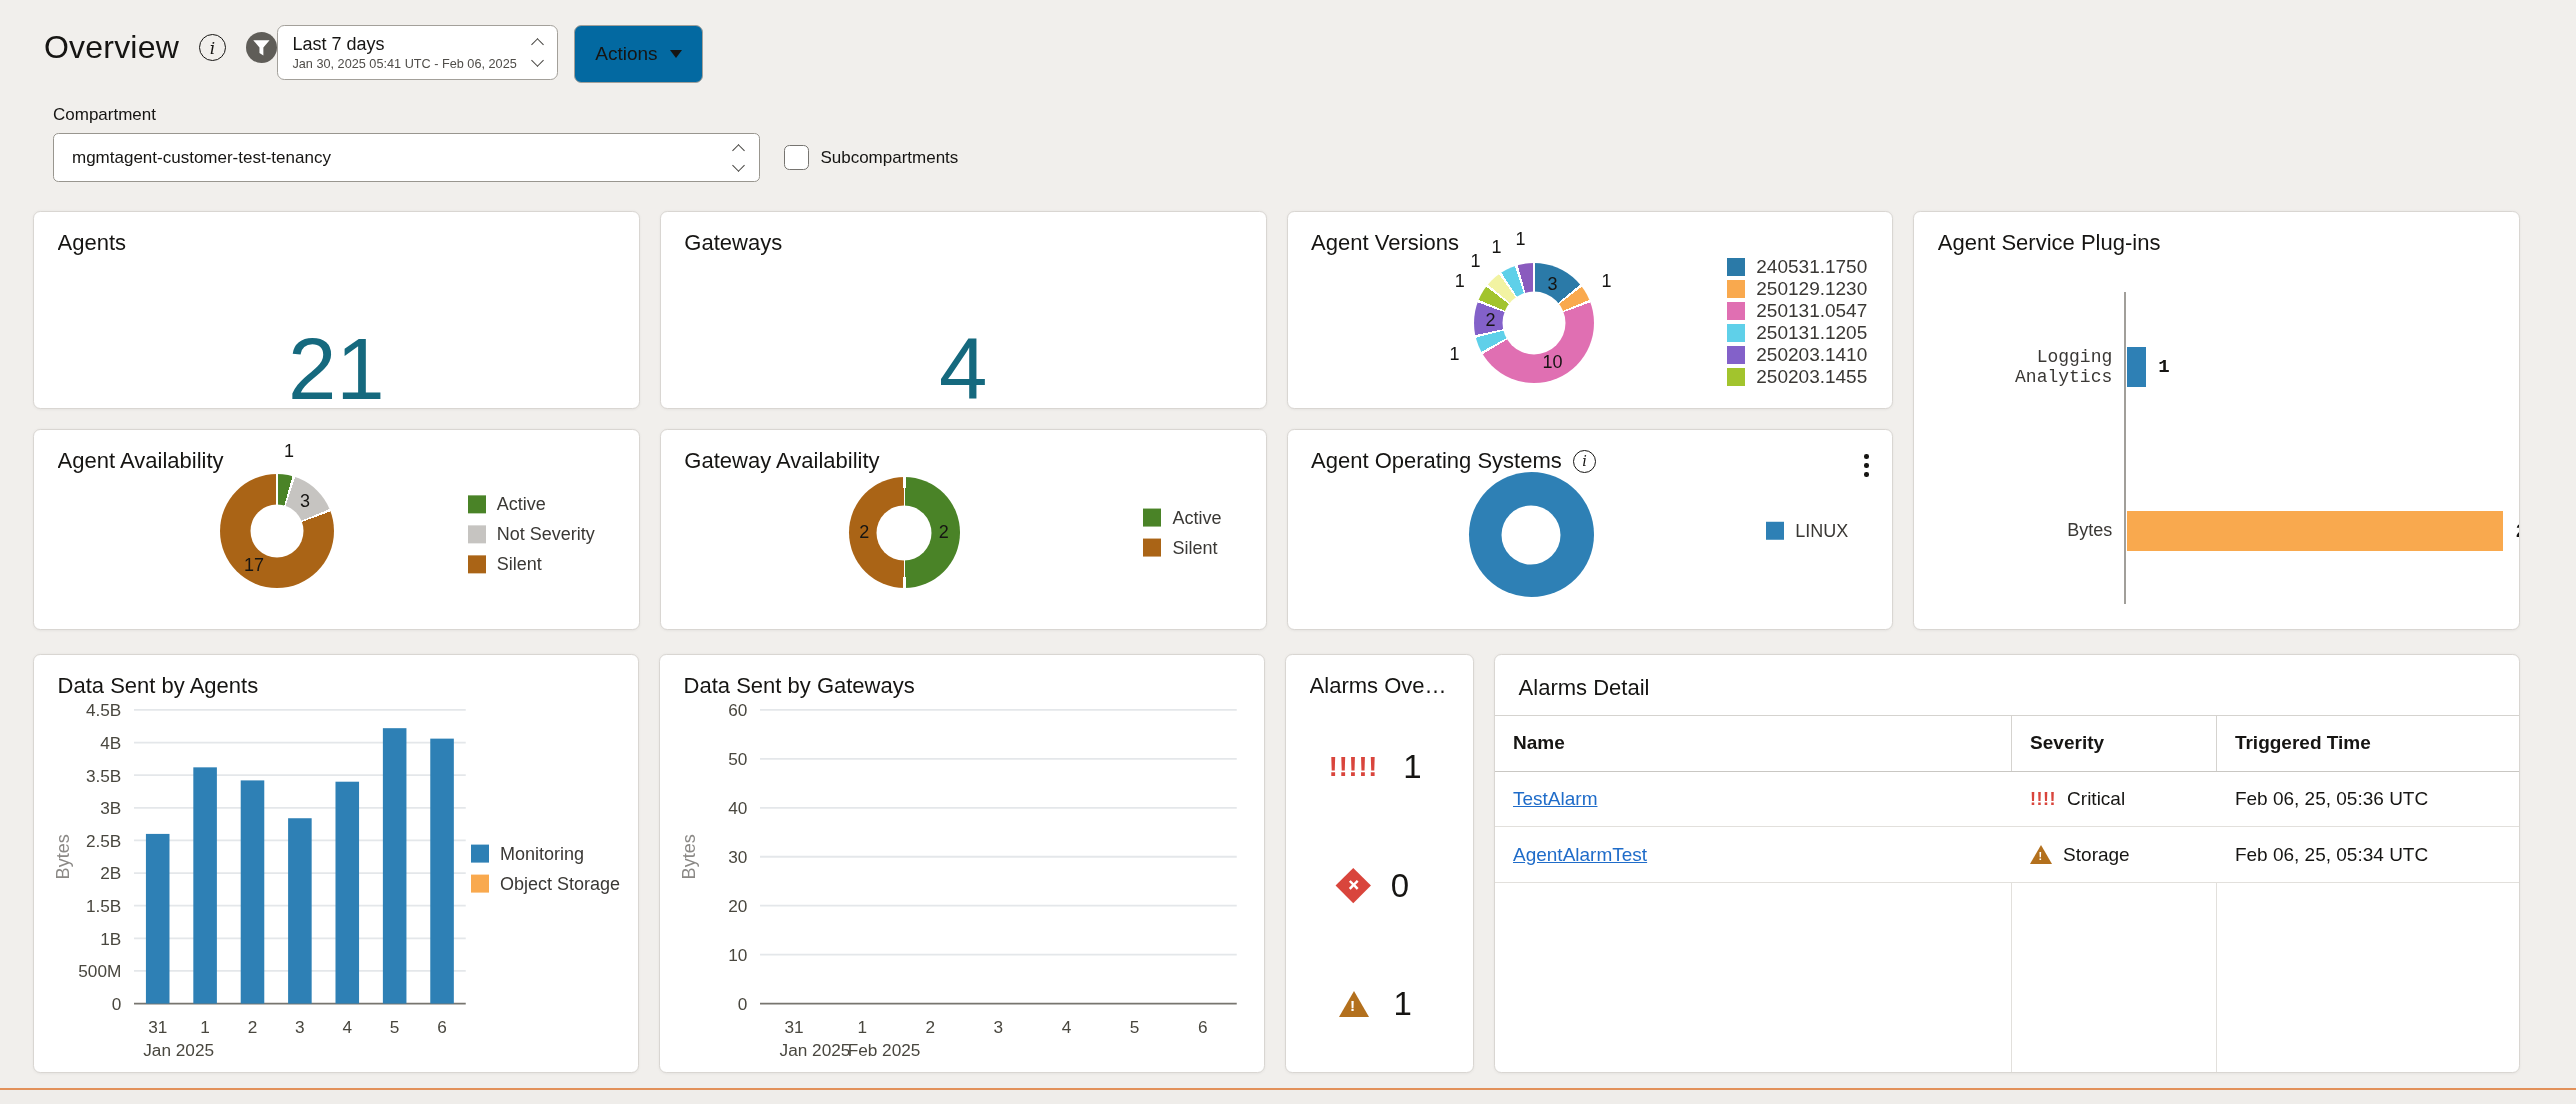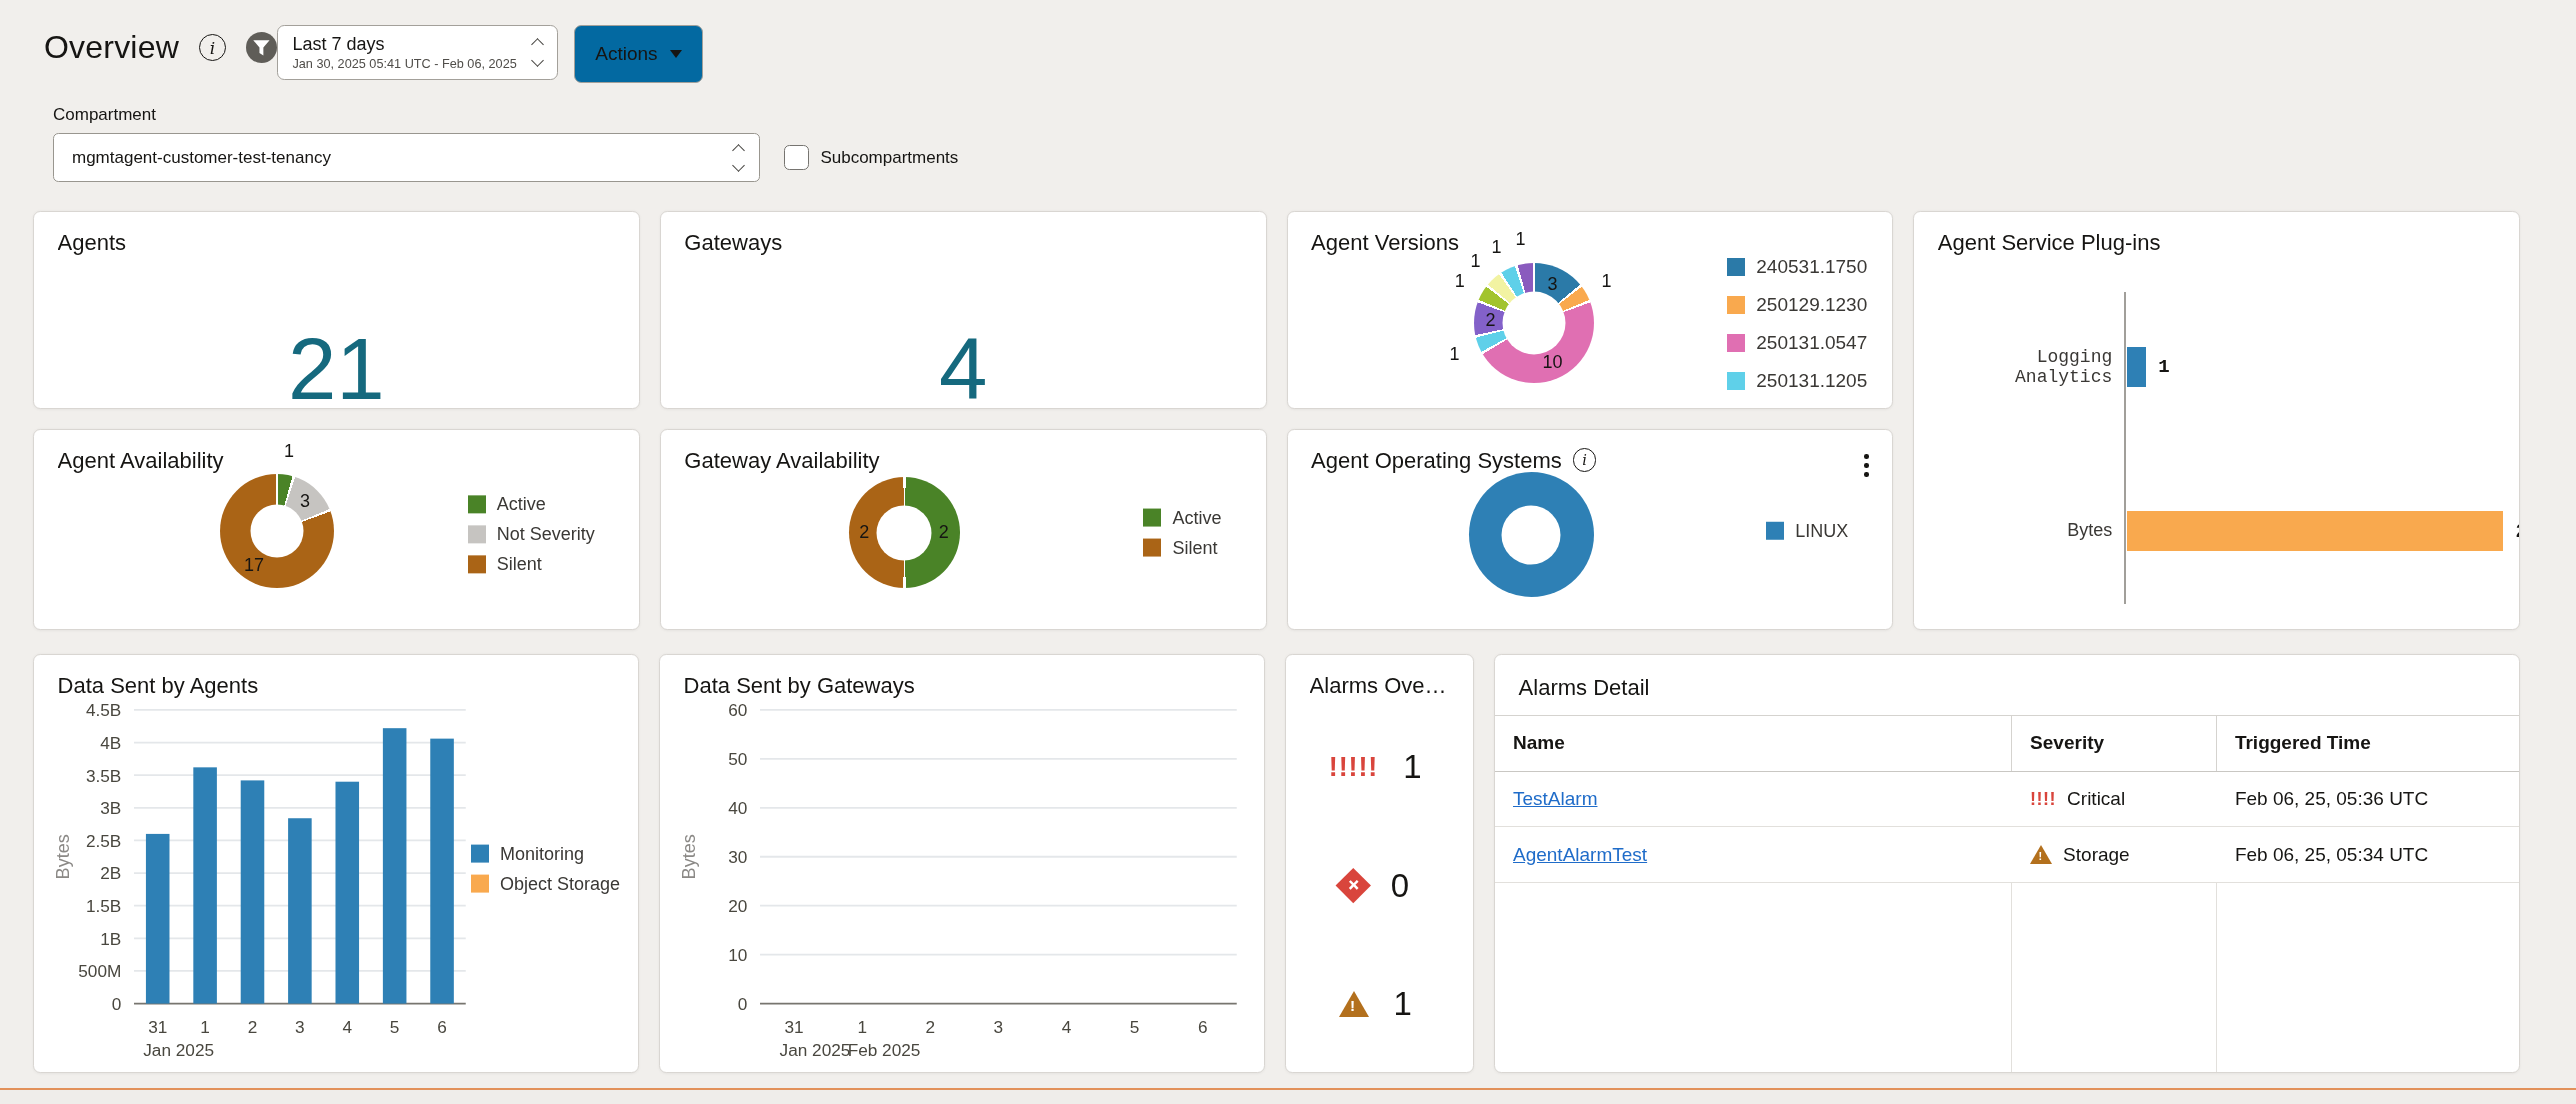--- a/index.html
+++ b/index.html
@@ -51,41 +51,41 @@
 
   
   .grid-top { margin-top:29px; display:grid; grid-template-columns:repeat(4,1fr);
     grid-template-rows:198px 201px; gap:20px; }
   .grid-bottom { margin-top:23.6px; display:grid; grid-template-columns:606px 606px 189px 1fr;
     gap:20px; height:419px; }
   .card { background:#fff; border:0.9px solid #d9d6d2; border-radius:7.3px; padding:18px 23.6px;
     position:relative; overflow:hidden; box-shadow:0 0.9px 2.7px rgba(0,0,0,0.05); }
   .card h2 { font-size:22px; font-weight:400; white-space:nowrap; overflow:hidden; text-overflow:ellipsis; }
   .card-plugins { grid-column:4; grid-row:1 / 3; }
-  .title-with-icon { display:flex; align-items:flex-start; gap:11px; }
+  .title-with-icon { display:flex; align-items:center; gap:11px; }
   .info-icon.small { width:23.6px; height:23.6px; border-width:1.8px; font-size:14.5px; flex:0 0 auto; }
   .kebab { position:absolute; right:20px; top:20px; display:flex; flex-direction:column; gap:4.5px;
     padding:3.6px; cursor:pointer; }
   .kebab i { width:4.5px; height:4.5px; border-radius:50%; background:#161513; }
 
   .big-number { position:absolute; left:0; right:0; top:107px; text-align:center;
     font-size:87px; color:#15697e; }
 
   
   .donut { position:absolute; }
   .donut .ring { position:absolute; inset:0; border-radius:50%; }
   .donut .hole { position:absolute; left:50%; top:50%; transform:translate(-50%,-50%);
     border-radius:50%; background:#fff; }
   .donut .dlab { position:absolute; transform:translate(-50%,-50%); font-size:18px; color:#161513; white-space:nowrap; }
 
   .legend { position:absolute; display:flex; flex-direction:column; }
   .legend-item { display:flex; align-items:center; gap:11px; }
   .legend-item .sw { flex:0 0 auto; }
   .legend-label { color:#3a3835; white-space:nowrap; }
-  .legend-versions { right:25px; top:44px; gap:16px; }
+  .legend-versions { right:25px; top:44px; gap:0; }
   .legend-versions .sw { width:18px; height:18px; }
   .legend-versions .legend-label { font-size:19px; }
   .legend-mid { right:44px; top:50%; transform:translateY(-44%); gap:9px; }
   .legend-mid .sw { width:18px; height:18px; }
   .legend-mid .legend-label { font-size:18px; }
   .legend-agents { right:18px; top:50%; transform:translateY(-40%); gap:9px; }
   .legend-agents .sw { width:18px; height:18px; }
   .legend-agents .legend-label { font-size:18px; }
 
   

